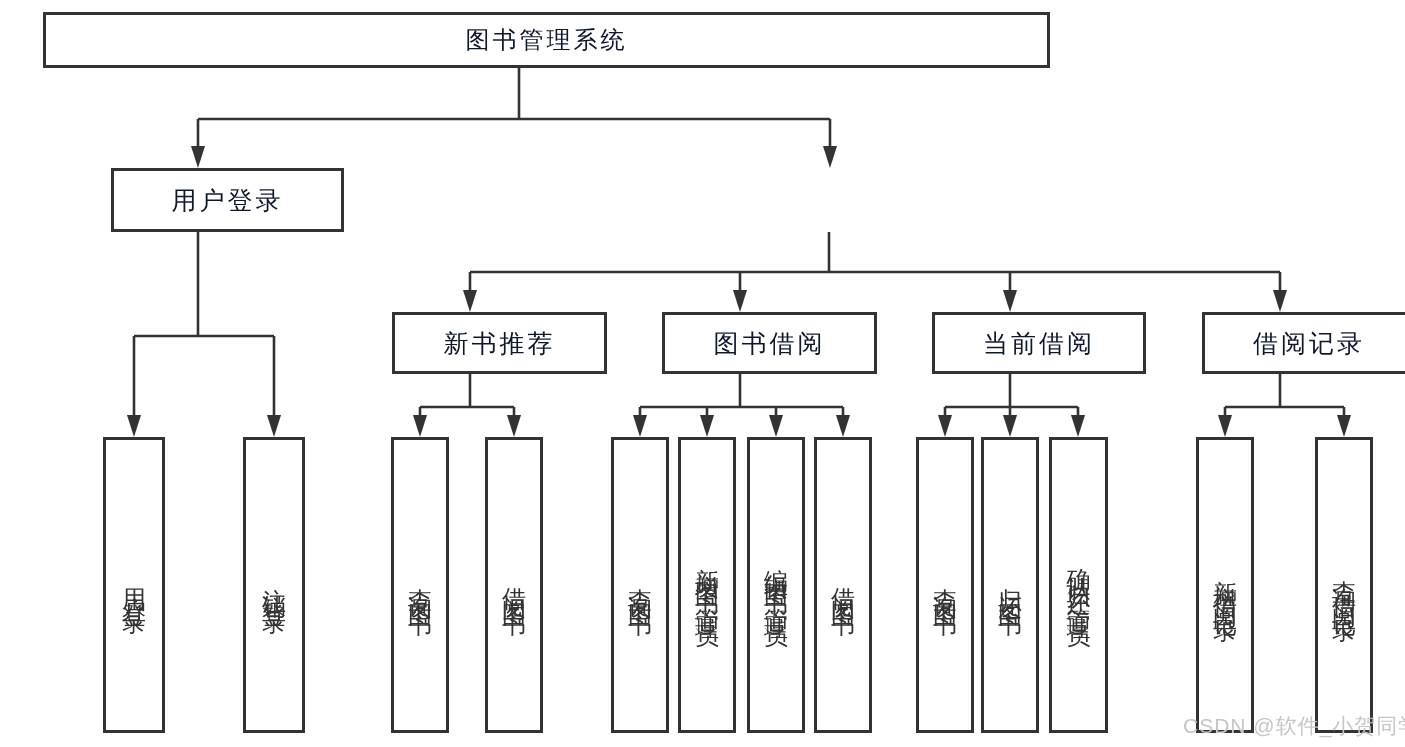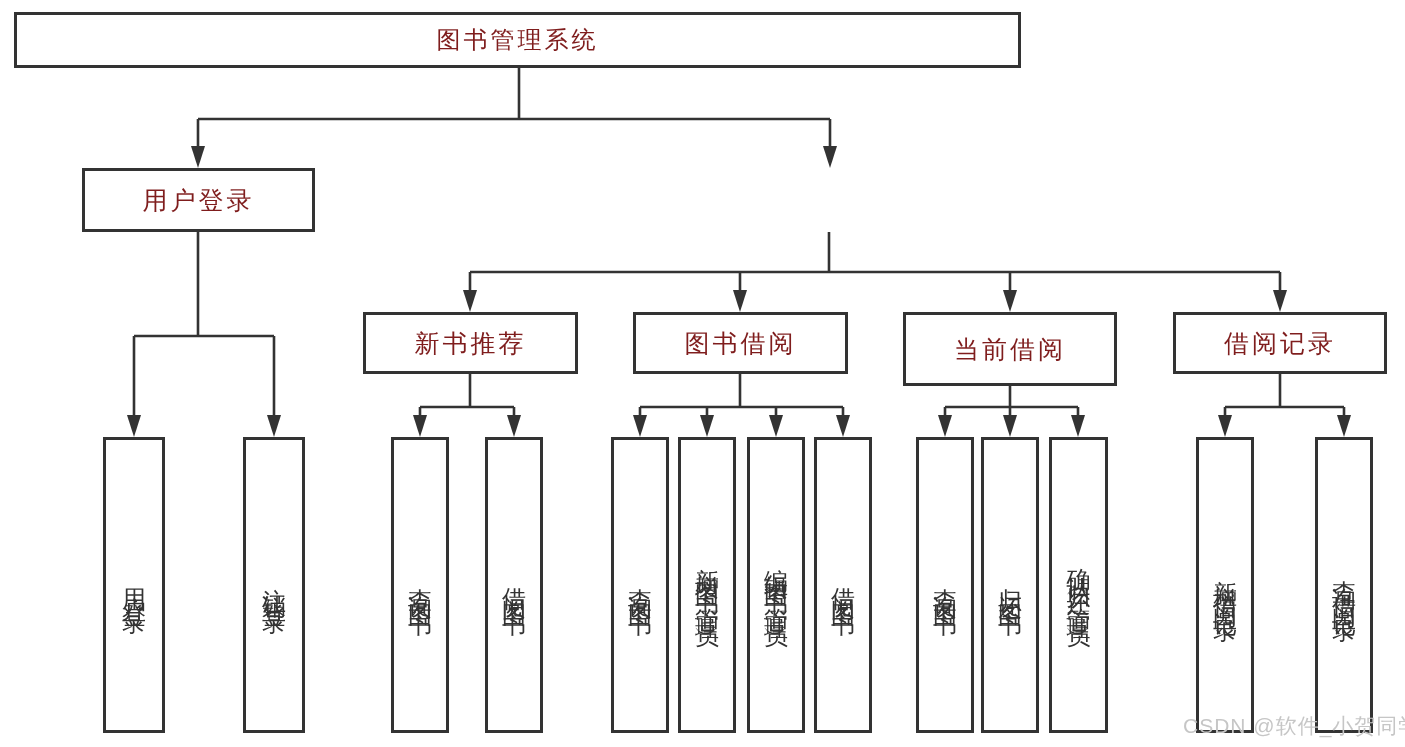--- a/index.html
+++ b/index.html
@@ -14,28 +14,29 @@
   .connectors {
     position: absolute;
     left: 0; top: 0;
     width: 1405px; height: 747px;
   }
   .node {
     position: absolute;
     box-sizing: border-box;
     border: 3px solid #333333;
     background: #ffffff;
-    color: #7f1d1d;
+    color: #0f172a;
     display: flex;
     align-items: center;
     justify-content: center;
     font-size: 25px;
     letter-spacing: 3px;
     white-space: nowrap;
     z-index: 2;
+    margin-left: 29px;
   }
   .node.root { font-size: 24px; }
   .leaf {
     position: absolute;
     box-sizing: border-box;
     border: 3px solid #333333;
     background: #ffffff;
     color: #333333;
     display: flex;
     align-items: center;
@@ -105,21 +106,21 @@
       <polygon points="1337,415 1351,415 1344,437"></polygon>
     </g>
   </svg>
 
   <div class="node root" style="left:14px; top:12px; width:1007px; height:56px;">图书管理系统</div>
 
   <div class="node" style="left:82px; top:168px; width:233px; height:64px;">用户登录</div>
 
   <div class="node" style="left:363px; top:312px; width:215px; height:62px;">新书推荐</div>
   <div class="node" style="left:633px; top:312px; width:215px; height:62px;">图书借阅</div>
-  <div class="node" style="left:903px; top:312px; width:214px; height:74px;">当前借阅</div>
+  <div class="node" style="left:903px; top:312px; width:214px; height:62px;">当前借阅</div>
   <div class="node" style="left:1173px; top:312px; width:214px; height:62px;">借阅记录</div>
 
   <div class="leaf" style="left:103px; top:437px; width:62px; height:296px;">
     <span>用户登录</span>
   </div>
   <div class="leaf" style="left:243px; top:437px; width:62px; height:296px;">
     <span>注销登录</span>
   </div>
 
   <div class="leaf" style="left:391px; top:437px; width:58px; height:296px;">

